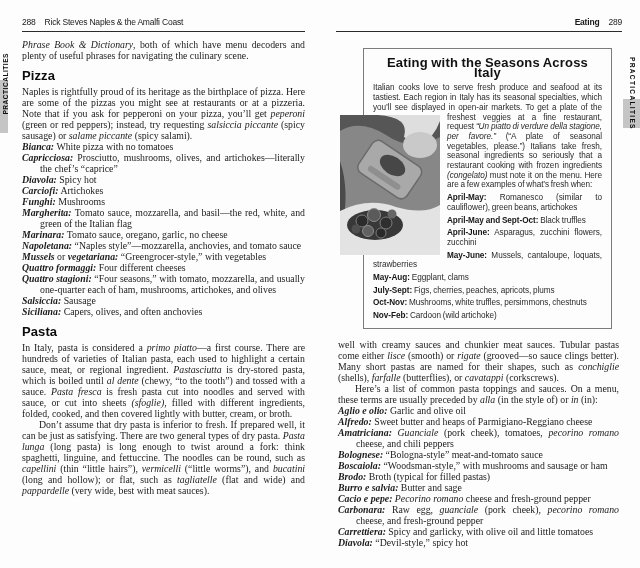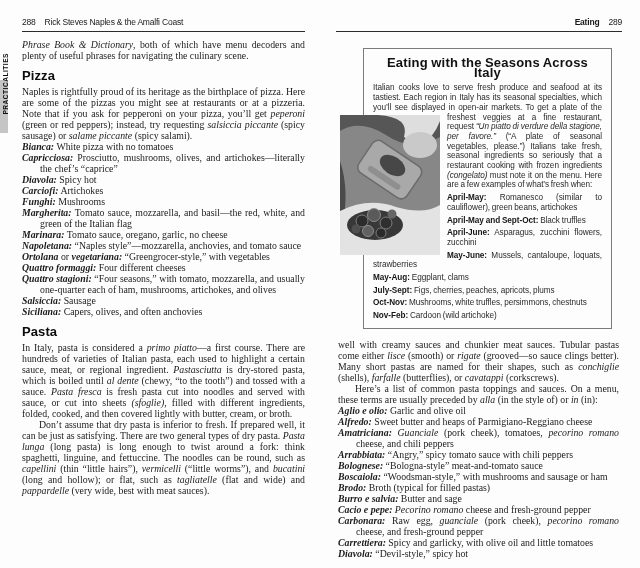--- a/index.html
+++ b/index.html
@@ -4,21 +4,21 @@
 <style>
   html,body { margin:0; padding:0; }
   body {
     width:640px; height:568px; overflow:hidden;
     background:#ffffff;
     font-family:"Liberation Serif", serif;
     color:#1b1b1b;
     -webkit-font-smoothing:antialiased;
   }
   .spread { position:relative; width:640px; height:568px; background:#fdfdfd; }
-  .page { position:absolute; top:0; height:568px; overflow:hidden;padding-left:29px; }
+  .page { position:absolute; top:0; height:568px; overflow:hidden; }
   .page-left  { left:0;   width:320px; }
   .page-right { left:320px; width:320px; }
 
   
   .runhead {
     position:absolute; top:17px;
     font-family:"Liberation Sans", sans-serif;
     font-size:8.5px; letter-spacing:-0.2px; color:#1a1a1a;
     white-space:nowrap;
   }
@@ -112,21 +112,21 @@
       <p class="p"><span>Naples is rightfully proud of its heritage as the birthplace of pizza. Here are some of the pizzas you might see at restaurants or at a pizzeria. Note that if you ask for pepperoni on your pizza, you’ll get </span><span class="it">peperoni</span><span> (green or red peppers); instead, try requesting </span><span class="it">salsiccia piccante</span><span> (spicy sausage) or </span><span class="it">salame piccante</span><span> (spicy salami).</span></p>
       <div>
           <div class="entry"><span class="bi">Bianca:</span><span> White pizza with no tomatoes</span></div>
           <div class="entry"><span class="bi">Capricciosa:</span><span> Prosciutto, mushrooms, olives, and artichokes—literally the chef’s “caprice”</span></div>
           <div class="entry"><span class="bi">Diavola:</span><span> Spicy hot</span></div>
           <div class="entry"><span class="bi">Carciofi:</span><span> Artichokes</span></div>
           <div class="entry"><span class="bi">Funghi:</span><span> Mushrooms</span></div>
           <div class="entry"><span class="bi">Margherita:</span><span> Tomato sauce, mozzarella, and basil—the red, white, and green of the Italian flag</span></div>
           <div class="entry"><span class="bi">Marinara:</span><span> Tomato sauce, oregano, garlic, no cheese</span></div>
           <div class="entry"><span class="bi">Napoletana:</span><span> “Naples style”—mozzarella, anchovies, and tomato sauce</span></div>
-          <div class="entry"><span class="bi">Ortolana</span><span> or </span><span class="bi">vegetariana:</span><span> “Greengrocer-style,” with vegetables</span></div>
+          <div class="entry"><span class="bi">Mussels</span><span> or </span><span class="bi">vegetariana:</span><span> “Greengrocer-style,” with vegetables</span></div>
           <div class="entry"><span class="bi">Quattro formaggi:</span><span> Four different cheeses</span></div>
           <div class="entry"><span class="bi">Quattro stagioni:</span><span> “Four seasons,” with tomato, mozzarella, and usually one-quarter each of ham, mushrooms, artichokes, and olives</span></div>
           <div class="entry"><span class="bi">Salsiccia:</span><span> Sausage</span></div>
           <div class="entry"><span class="bi">Siciliana:</span><span> Capers, olives, and often anchovies</span></div>
         </div>
       <h2 class="sechead">Pasta</h2>
       <p class="p"><span>In Italy, pasta is considered a </span><span class="it">primo piatto</span><span>—a first course. There are hundreds of varieties of Italian pasta, each used to highlight a certain sauce, meat, or regional ingredient. </span><span class="it">Pastasciutta</span><span> is dry-stored pasta, which is boiled until </span><span class="it">al dente</span><span> (chewy, “to the tooth”) and tossed with a sauce. </span><span class="it">Pasta fresca</span><span> is fresh pasta cut into noodles and served with sauce, or cut into sheets </span><span class="it">(sfoglie),</span><span> filled with different ingredients, folded, cooked, and then covered lightly with butter, cream, or broth.</span></p>
       <p class="p ind"><span>Don’t assume that dry pasta is inferior to fresh. If prepared well, it can be just as satisfying. There are two general types of dry pasta. </span><span class="it">Pasta lunga</span><span> (long pasta) is long enough to twist around a fork: think spaghetti, linguine, and fettuccine. The noodles can be round, such as </span><span class="it">capellini</span><span> (thin “little hairs”), </span><span class="it">vermicelli</span><span> (“little worms”), and </span><span class="it">bucatini</span><span> (long and hollow); or flat, such as </span><span class="it">tagliatelle</span><span> (flat and wide) and </span><span class="it">pappardelle</span><span> (very wide, best with meat sauces).</span></p>
     </div>
   </div>
@@ -178,21 +178,20 @@
             <div class="sb-entry"><span class="bd">Oct-Nov:</span><span> Mushrooms, white truffles, persimmons, chestnuts</span></div>
             <div class="sb-entry"><span class="bd">Nov-Feb:</span><span> Cardoon (wild artichoke)</span></div>
           </div>
       </div>
       <p class="p"><span>well with creamy sauces and chunkier meat sauces. Tubular pastas come either </span><span class="it">lisce</span><span> (smooth) or </span><span class="it">rigate</span><span> (grooved—so sauce clings better). Many short pastas are named for their shapes, such as </span><span class="it">conchiglie</span><span> (shells), </span><span class="it">farfalle</span><span> (butterflies), or </span><span class="it">cavatappi</span><span> (corkscrews).</span></p>
       <p class="p ind"><span>Here’s a list of common pasta toppings and sauces. On a menu, these terms are usually preceded by </span><span class="it">alla</span><span> (in the style of) or </span><span class="it">in</span><span> (in):</span></p>
       <div>
           <div class="entry"><span class="bi">Aglio e olio:</span><span> Garlic and olive oil</span></div>
           <div class="entry"><span class="bi">Alfredo:</span><span> Sweet butter and heaps of Parmigiano-Reggiano cheese</span></div>
           <div class="entry"><span class="bi">Amatriciana:</span><span> </span><span class="it">Guanciale</span><span> (pork cheek), tomatoes, </span><span class="it">pecorino romano</span><span> cheese, and chili peppers</span></div>
-          <div class="entry"><span class="bi">Arrabbiata:</span><span> “Angry,” spicy tomato sauce with chili peppers</span></div>
           <div class="entry"><span class="bi">Bolognese:</span><span> “Bologna-style” meat-and-tomato sauce</span></div>
           <div class="entry"><span class="bi">Boscaiola:</span><span> “Woodsman-style,” with mushrooms and sausage or ham</span></div>
           <div class="entry"><span class="bi">Brodo:</span><span> Broth (typical for filled pastas)</span></div>
           <div class="entry"><span class="bi">Burro e salvia:</span><span> Butter and sage</span></div>
           <div class="entry"><span class="bi">Cacio e pepe:</span><span> </span><span class="it">Pecorino romano</span><span> cheese and fresh-ground pepper</span></div>
           <div class="entry"><span class="bi">Carbonara:</span><span> Raw egg, </span><span class="it">guanciale</span><span> (pork cheek), </span><span class="it">pecorino romano</span><span> cheese, and fresh-ground pepper</span></div>
           <div class="entry"><span class="bi">Carrettiera:</span><span> Spicy and garlicky, with olive oil and little tomatoes</span></div>
           <div class="entry"><span class="bi">Diavola:</span><span> “Devil-style,” spicy hot</span></div>
         </div>
     </div>

